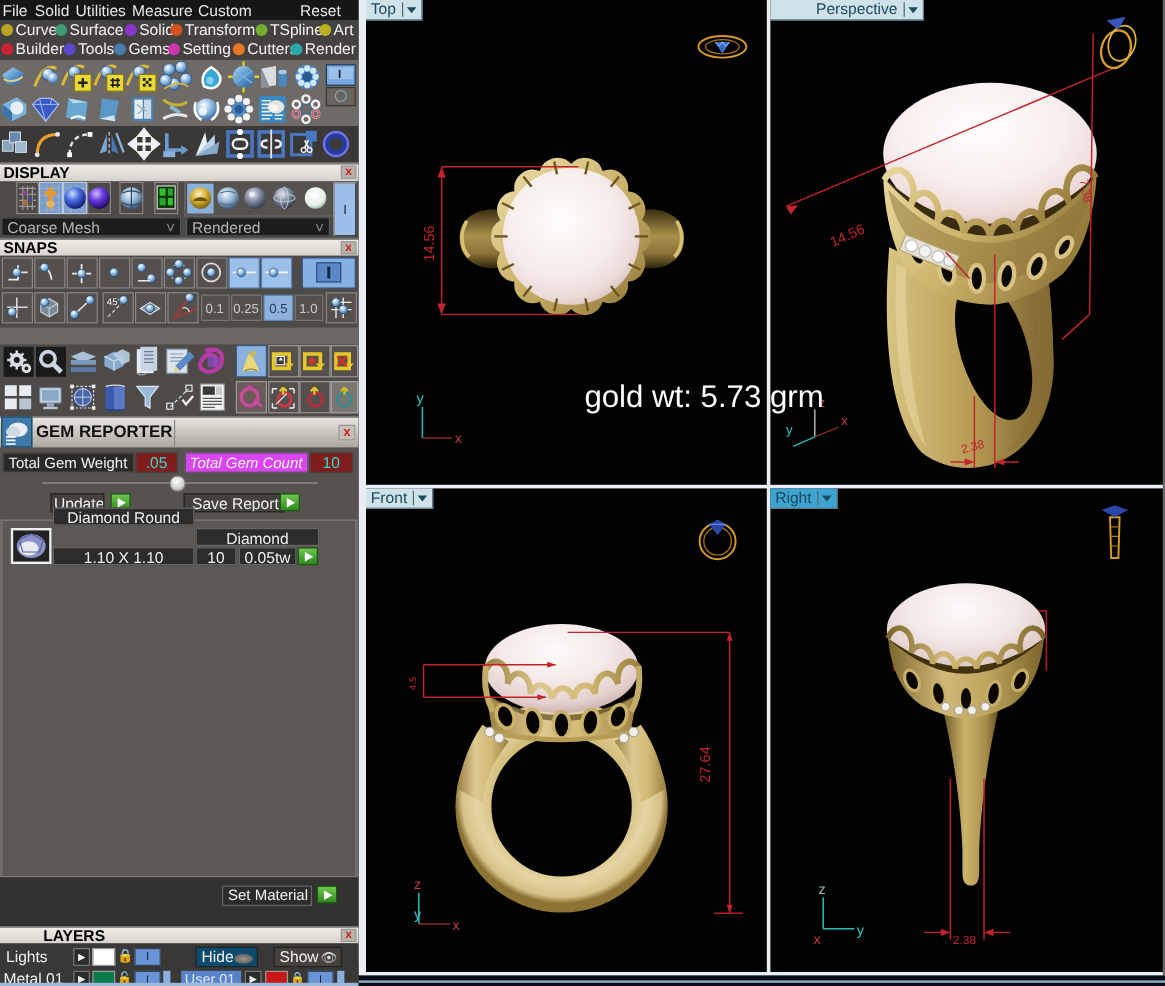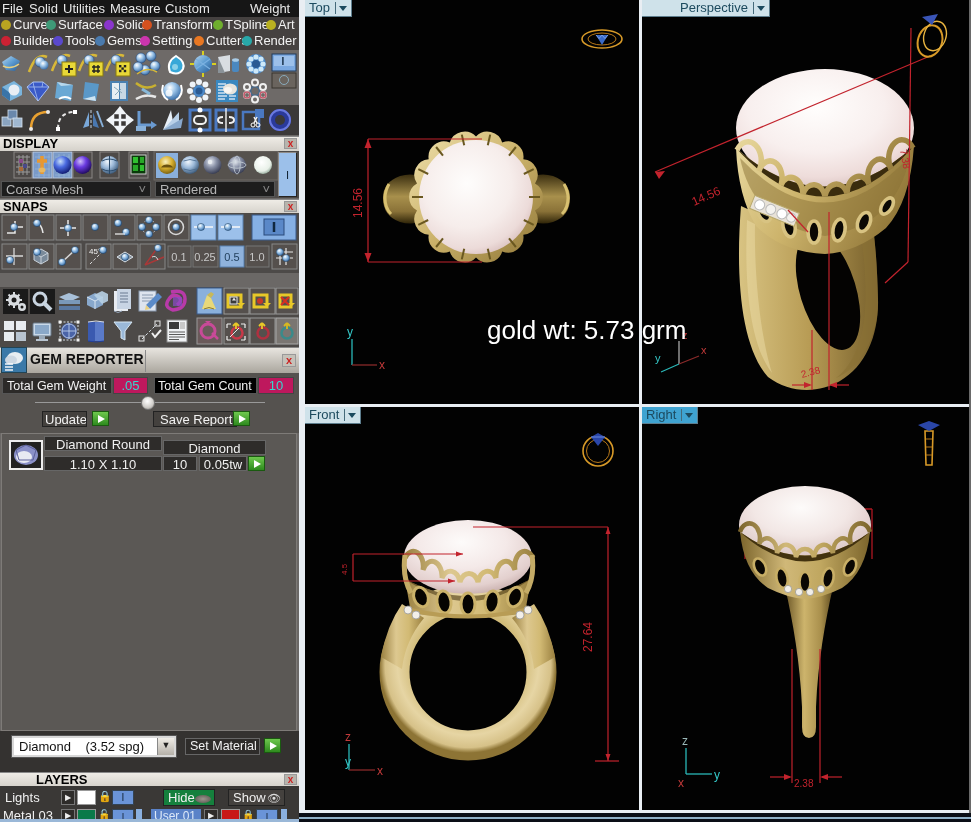--- a/index.html
+++ b/index.html
@@ -15,21 +15,21 @@
 .menurow { position:absolute; left:0; width:299px; height:17px; background:#454140; color:#f2f2f2; font-size:13px; }
 .menurow .it { position:absolute; top:0px; white-space:nowrap; }
 .dot { display:inline-block; width:10px; height:10px; border-radius:50%; margin-right:2px; position:relative; top:1px; }
 
 .hdr { position:absolute; left:0; width:299px; height:32px; background:linear-gradient(#efece6,#b5b1a9); color:#000; font-weight:bold; font-size:13px; line-height:13px; padding-left:3px; border-top:1px solid #888; }
 .hx { position:absolute; right:2px; top:1px; width:13px; height:11px; background:#b8b4ac; border:1px solid #999; color:#c22; font-size:10px; line-height:9px; text-align:center; font-weight:bold; }
 
 .btn { position:absolute; background:#55504d; border-top:1px solid #8f8b88; border-left:1px solid #8f8b88; border-right:1px solid #262422; border-bottom:1px solid #262422; }
 .btnsel { background:#9cc0ea; }
 .darkin { position:absolute; background:#1d1d1d; border:1px solid #555; color:#b5b5b5; font-size:13px; white-space:nowrap; overflow:hidden; }
-.cyanin { position:absolute; background:#be185d; border:1px solid #444; color:#35d8d0; font-size:13px; text-align:center; }
+.cyanin { position:absolute; background:#7f1d1d; border:1px solid #444; color:#35d8d0; font-size:13px; text-align:center; }
 .greenbtn { position:absolute; width:17px; height:15px; background:linear-gradient(#6ec84e,#2e8a1e); border:1px solid #1a5a10; }
 .greenbtn:after { content:""; position:absolute; left:5px; top:3px; border-left:7px solid #fff; border-top:4px solid transparent; border-bottom:4px solid transparent; }
 .lbl { color:#f0f0f0; font-size:13px; position:absolute; }
 
 
 #vpbg { position:absolute; left:299px; top:0; width:672px; height:822px; background:#0a0e16; }
 .vp { position:absolute; background:#020202; }
 .vplabel { position:absolute; height:17px; background:#cfe2ea; border-right:1px solid #5d7d8d; border-bottom:1px solid #5d7d8d; color:#1c4a5e; font-size:13px; line-height:16px; padding:0 4px; }
 .vplabel .sep { display:inline-block; width:1px; height:12px; background:#456a7a; margin:0 3px 0 5px; vertical-align:-2px; }
 .vplabel .arr { display:inline-block; width:0; height:0; border-top:5px solid #1c4a5e; border-left:4px solid transparent; border-right:4px solid transparent; vertical-align:1px; }
@@ -40,21 +40,21 @@
 <body>
 <div id="root">
 
 <div id="panel">
   <div id="menubar">
     <span style="left:2px">File</span>
         <span style="left:29px">Solid</span>
         <span style="left:63px">Utilities</span>
         <span style="left:110px">Measure</span>
         <span style="left:165px">Custom</span>
-        <span style="left:250px">Weight</span>
+        <span style="left:250px">Reset</span>
   </div>
   <div class="menurow" style="top:17px">
     <span class="it" style="left:1px"><span class="dot" style="background:#b9a421"></span>Curve</span>
     <span class="it" style="left:46px"><span class="dot" style="background:#3f9a78"></span>Surface</span>
     <span class="it" style="left:104px"><span class="dot" style="background:#8a35cc"></span>Solid</span>
     <span class="it" style="left:142px"><span class="dot" style="background:#d4511e"></span>Transform</span>
     <span class="it" style="left:213px"><span class="dot" style="background:#6fae2e"></span>TSpline</span>
     <span class="it" style="left:266px"><span class="dot" style="background:#b9b021"></span>Art</span>
   </div>
   <div class="menurow" style="top:33px">
@@ -667,62 +667,59 @@
       <g stroke="#fff" stroke-width="1.4">
             <line x1="3" y1="16" x2="11" y2="16"></line>
             <line x1="3" y1="19" x2="11" y2="19"></line>
             <line x1="3" y1="22" x2="11" y2="22"></line>
           </g>
     </svg>
   </div>
   <div class="abs" style="left:0;top:373px;width:299px;height:60px;background:#55524f"></div>
   <div class="darkin" style="left:2px;top:377px;width:110px;height:17px;background:#2c2a28;color:#f2f2f2;padding-left:4px;font-size:12.5px;line-height:16px;">Total Gem Weight</div>
   <div class="cyanin" style="left:113px;top:377px;width:35px;height:17px;">.05</div>
-  <div class="darkin" style="left:154px;top:377px;width:103px;height:17px;background:#000000;color:#f2f2f2;padding-left:3px;font-size:12.5px;line-height:16px;">Total Gem Count</div>
+  <div class="darkin" style="left:154px;top:377px;width:103px;height:17px;background:#d946ef;color:#f2f2f2;padding-left:3px;font-size:12.5px;line-height:16px;font-style:italic;">Total Gem Count</div>
   <div class="cyanin" style="left:258px;top:377px;width:36px;height:17px;">10</div>
   <div class="abs" style="left:35px;top:402px;width:230px;height:1px;background:#999"></div>
   <div class="abs" style="left:141px;top:396px;width:14px;height:14px;border-radius:50%;background:radial-gradient(circle at 45% 35%,#fff,#cfccc8 60%,#8a8884);border:1px solid #777;"></div>
   <div class="darkin" style="left:42px;top:411px;width:45px;height:16px;background:#44413e;color:#f2f2f2;padding-left:2px;border:1px solid #222;">Update</div>
   <div class="greenbtn" style="left:92px;top:411px;"></div>
   <div class="darkin" style="left:133px;top:411px;width:84px;height:16px;background:#44413e;color:#f2f2f2;padding-left:6px;border:1px solid #222;margin-left:20px;">Save Report</div>
   <div class="greenbtn" style="left:233px;top:411px;"></div>
 
   <div class="abs" style="left:1px;top:433px;width:296px;height:298px;background:#5b5855;border:1px solid #7e7b78;"></div>
 
   <div class="abs" style="left:9px;top:440px;width:34px;height:30px;background:#222;border:2px solid #eee;">
     <svg width="30" height="26" viewBox="0 0 30 26">
       <ellipse cx="15" cy="13" rx="12" ry="10" fill="#8a90c8"></ellipse>
       <ellipse cx="13" cy="15" rx="8" ry="6" fill="#e8eaf2"></ellipse>
       <path d="M5 8 L15 3 L25 8 L22 18 L8 18 Z" fill="none" stroke="#5a5f9a" stroke-width="1"></path>
     </svg>
   </div>
-  <div class="darkin" style="left:44px;top:436px;width:118px;height:15px;background:#2e2c2a;color:#f0f0f0;text-align:center;border:1px solid #666;">Diamond Round</div>
+  <div class="darkin" style="left:44px;top:423px;width:118px;height:15px;background:#2e2c2a;color:#f0f0f0;text-align:center;border:1px solid #666;">Diamond Round</div>
   <div class="darkin" style="left:163px;top:440px;width:103px;height:15px;background:#2e2c2a;color:#f0f0f0;text-align:center;border:1px solid #666;">Diamond</div>
   <div class="darkin" style="left:44px;top:456px;width:118px;height:15px;background:#2e2c2a;color:#f0f0f0;text-align:center;border:1px solid #666;">1.10 X 1.10</div>
   <div class="darkin" style="left:163px;top:456px;width:34px;height:15px;background:#2e2c2a;color:#f0f0f0;text-align:center;border:1px solid #666;">10</div>
   <div class="darkin" style="left:199px;top:456px;width:48px;height:15px;background:#2e2c2a;color:#f0f0f0;text-align:center;border:1px solid #666;">0.05tw</div>
   <div class="greenbtn" style="left:248px;top:456px;"></div>
 
   <div class="abs" style="left:0;top:731px;width:299px;height:41px;background:#343230"></div>
-  <div class="abs" style="left:12px;top:736px;width:164px;height:21px;background:#fff;border:2px solid #d8d8d8;outline:1px solid #555;color:#111;font-size:13px;line-height:17px;padding-left:5px;">Diamond&nbsp;&nbsp;&nbsp;&nbsp;(3.52 spg)
-    <div class="abs" style="right:0;top:0;width:17px;height:17px;background:linear-gradient(#efece6,#b5b1a9);border-left:1px solid #888;text-align:center;line-height:15px;color:#222;font-size:9px;">▼</div>
-  </div>
   <div class="darkin" style="left:185px;top:738px;width:75px;height:17px;background:#2e2c2a;color:#f2f2f2;padding-left:4px;border:1px solid #666;font-size:12.5px;line-height:15px;">Set Material</div>
   <div class="greenbtn" style="left:264px;top:738px;"></div>
 
   <div class="hdr" style="top:772px;padding-left:36px;">LAYERS<span class="hx">x</span></div>
   <div class="abs" style="left:0;top:786px;width:299px;height:36px;background:#3a3836"></div>
   <div class="lbl" style="left:5px;top:790px;">Lights</div>
   <div class="abs" style="left:61px;top:790px;width:14px;height:15px;background:#2e2c2a;border:1px solid #777;color:#eee;font-size:8px;text-align:center;line-height:14px;">▶</div>
   <div class="abs" style="left:77px;top:790px;width:19px;height:15px;background:#fff;border:1px solid #999;"></div>
   <div class="abs" style="left:98px;top:790px;width:12px;height:15px;color:#c8c8c8;font-size:11px;">🔒</div>
   <div class="abs" style="left:112px;top:790px;width:22px;height:15px;background:#6a94d8;border:1px solid #345;color:#123;font-size:10px;text-align:center;line-height:14px;">I</div>
-  <div class="abs" style="left:163px;top:789px;width:52px;height:17px;background:#15803d;border:1px solid #222;color:#f0f0f0;font-size:13px;padding-left:4px;">Hide<span style="position:absolute;right:3px;top:5px;width:16px;height:8px;border-radius:50%;background:radial-gradient(#9a968e,#55504a)"></span></div>
+  <div class="abs" style="left:163px;top:789px;width:52px;height:17px;background:#0c4a6e;border:1px solid #222;color:#f0f0f0;font-size:13px;padding-left:4px;">Hide<span style="position:absolute;right:3px;top:5px;width:16px;height:8px;border-radius:50%;background:radial-gradient(#9a968e,#55504a)"></span></div>
   <div class="abs" style="left:228px;top:789px;width:57px;height:17px;background:#44413e;border:1px solid #222;color:#f0f0f0;font-size:13px;padding-left:4px;">Show<span style="position:absolute;right:3px;top:2px;font-size:11px;color:#ddd">👁</span></div>
-  <div class="lbl" style="left:3px;top:808px;">Metal 03</div>
+  <div class="lbl" style="left:3px;top:808px;">Metal 01</div>
   <div class="abs" style="left:61px;top:809px;width:14px;height:13px;background:#2e2c2a;border:1px solid #777;color:#eee;font-size:8px;text-align:center;line-height:12px;">▶</div>
   <div class="abs" style="left:77px;top:809px;width:19px;height:13px;background:#0a7a4a;border:1px solid #999;"></div>
   <div class="abs" style="left:98px;top:809px;width:12px;height:13px;color:#c8c8c8;font-size:10px;">🔓</div>
   <div class="abs" style="left:112px;top:809px;width:22px;height:13px;background:#6a94d8;border:1px solid #345;color:#123;font-size:9px;text-align:center;line-height:12px;">I</div>
   <div class="abs" style="left:136px;top:809px;width:6px;height:13px;background:#8ab0e0;"></div>
   <div class="abs" style="left:151px;top:809px;width:50px;height:21px;background:#5a82c8;color:#dce8f8;font-size:12px;padding-left:3px;">User 01</div>
   <div class="abs" style="left:204px;top:809px;width:14px;height:13px;background:#2e2c2a;border:1px solid #777;color:#eee;font-size:8px;text-align:center;line-height:12px;">▶</div>
   <div class="abs" style="left:221px;top:809px;width:19px;height:13px;background:#c81818;border:1px solid #999;"></div>
   <div class="abs" style="left:242px;top:809px;width:12px;height:13px;color:#c8c8c8;font-size:10px;">🔒</div>
   <div class="abs" style="left:256px;top:809px;width:22px;height:13px;background:#6a94d8;border:1px solid #345;color:#123;font-size:9px;text-align:center;line-height:12px;">I</div>

